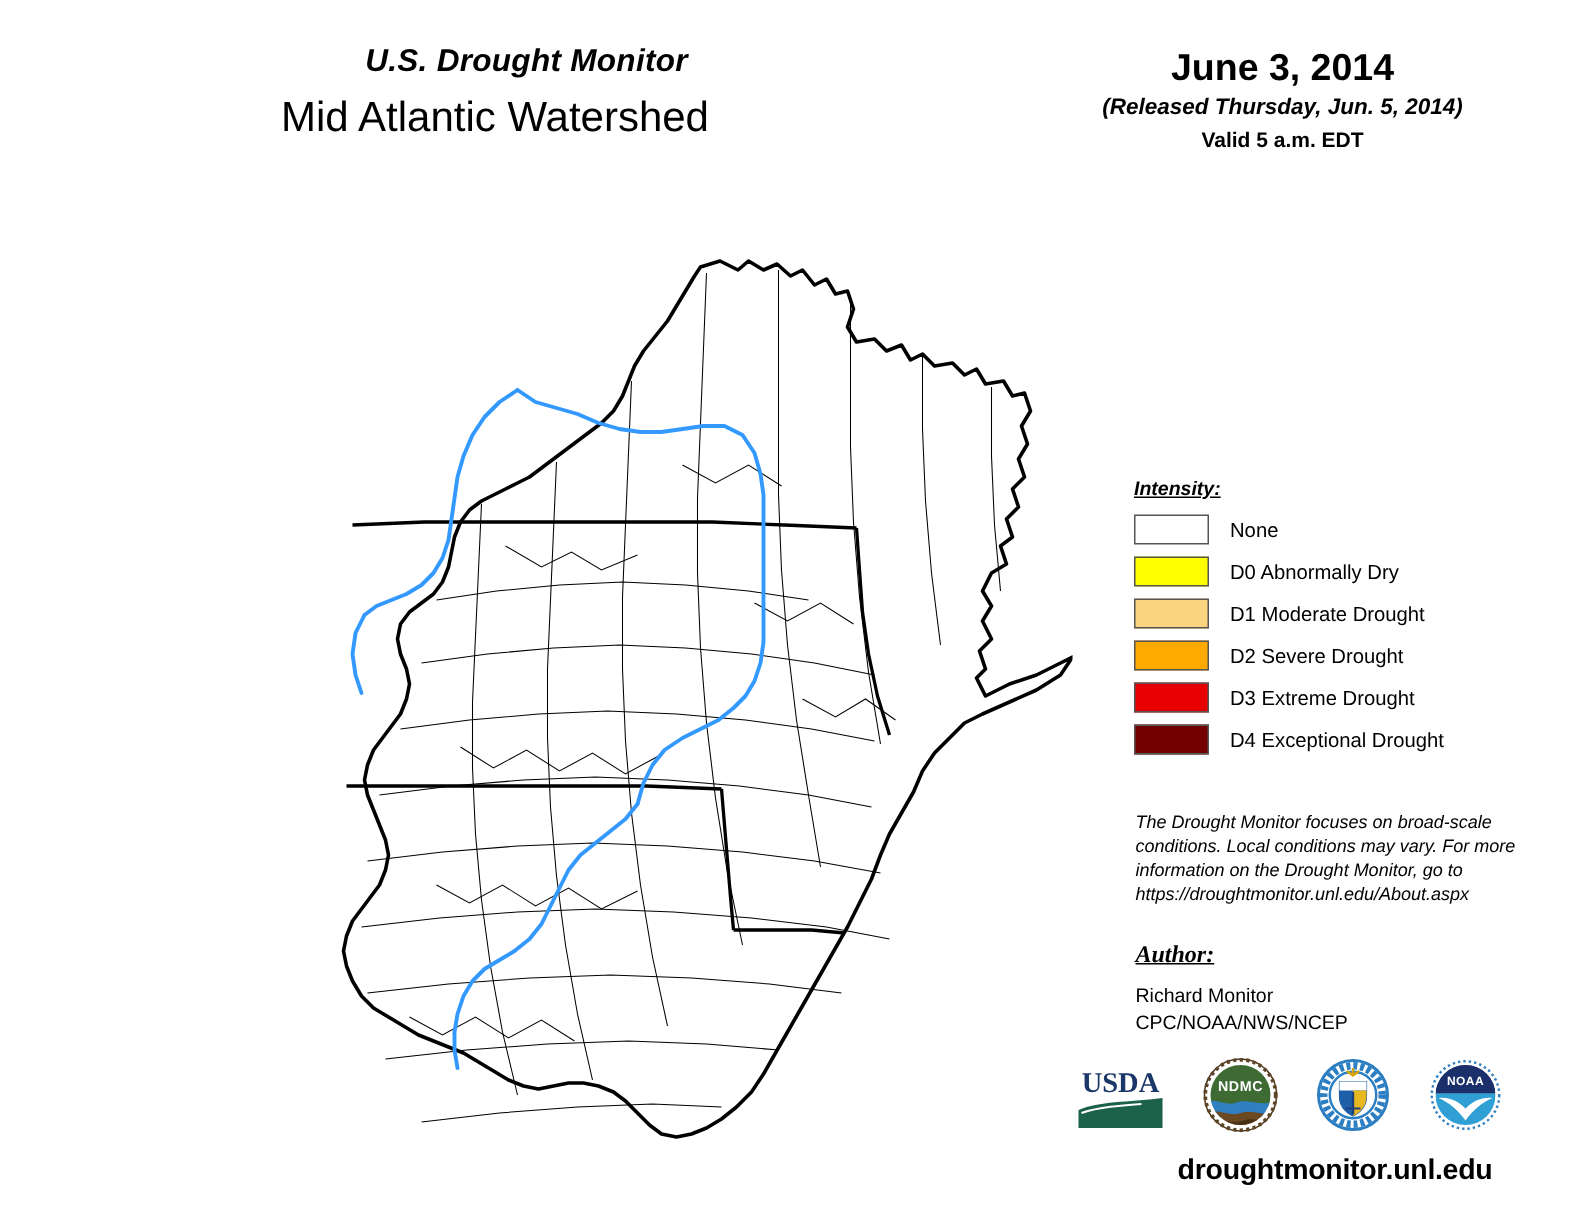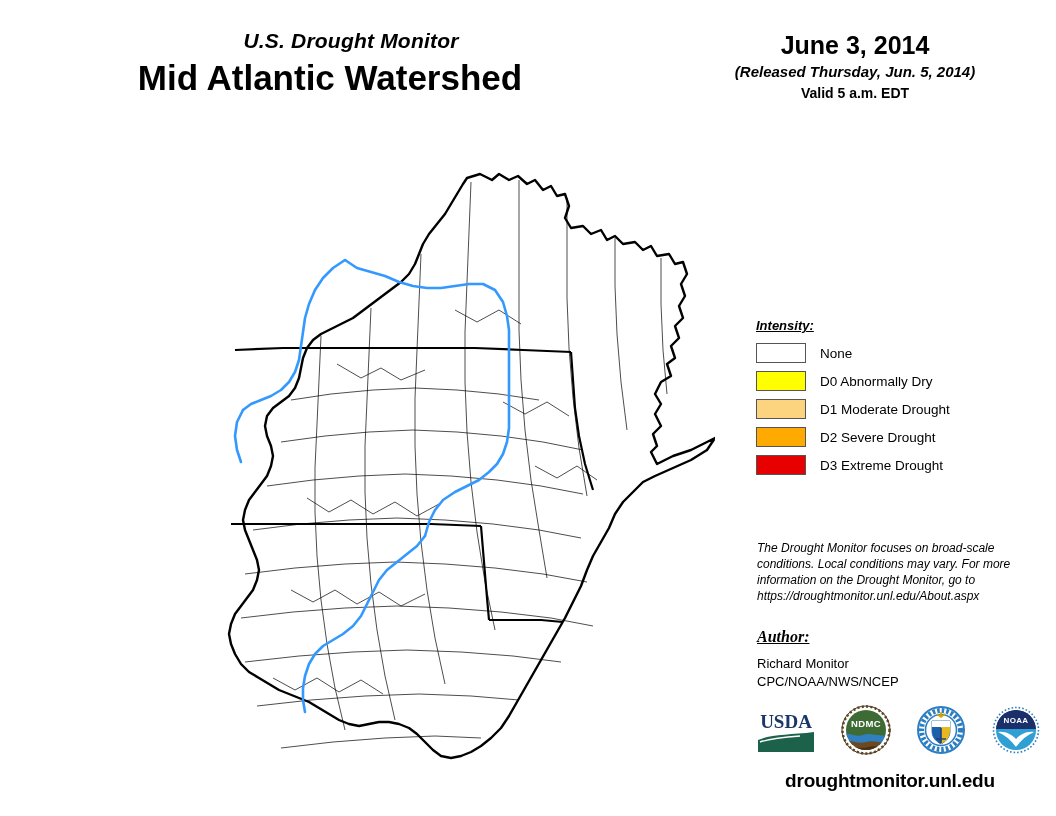--- a/index.html
+++ b/index.html
@@ -27,22 +27,22 @@
   }
   #dm-supertitle {
     font-size: 21px;
     font-weight: bold;
     font-style: italic;
     letter-spacing: 0.2px;
     line-height: 26px;
     padding-left: 42px;
   }
   #dm-title {
-    font-size: 35px;
-    font-weight: bold;
+    font-size: 28px;
+    font-weight: normal;
     line-height: 44px;
     margin-top: 2px;
   }
 
   #date-block {
     position: absolute;
     left: 690px;
     top: 30px;
     width: 330px;
     text-align: center;
@@ -136,21 +136,21 @@
     font-family: Liberation Serif, serif;
   }
   .author-line {
     font-size: 13px;
     line-height: 18px;
   }
 
   
   #logo-row {
     position: absolute;
-    left: 756px;
+    left: 717px;
     top: 704px;
     width: 285px;
     height: 56px;
     display: flex;
     align-items: center;
     justify-content: space-between;
   }
   .logo { flex: 0 0 auto; }
 
   #site-url {
@@ -286,20 +286,24 @@
     <div class="legend-row">
       <span class="legend-swatch" style="background:#ffaa00"></span>
       <span class="legend-label">D2 Severe Drought</span>
     </div>
 
     <div class="legend-row">
       <span class="legend-swatch" style="background:#e60000"></span>
       <span class="legend-label">D3 Extreme Drought</span>
     </div>
 
+    <div class="legend-row">
+      <span class="legend-swatch" style="background:#730000"></span>
+      <span class="legend-label">D4 Exceptional Drought</span>
+    </div>
   </div>
 
   <div id="disclaimer">The Drought Monitor focuses on broad-scale conditions. Local conditions may vary. For more information on the Drought Monitor, go to https://droughtmonitor.unl.edu/About.aspx</div>
 
   <div id="author-block">
     <div id="author-heading">Author:</div>
     <div class="author-line">Richard Monitor</div>
     <div class="author-line">CPC/NOAA/NWS/NCEP</div>
   </div>
 

